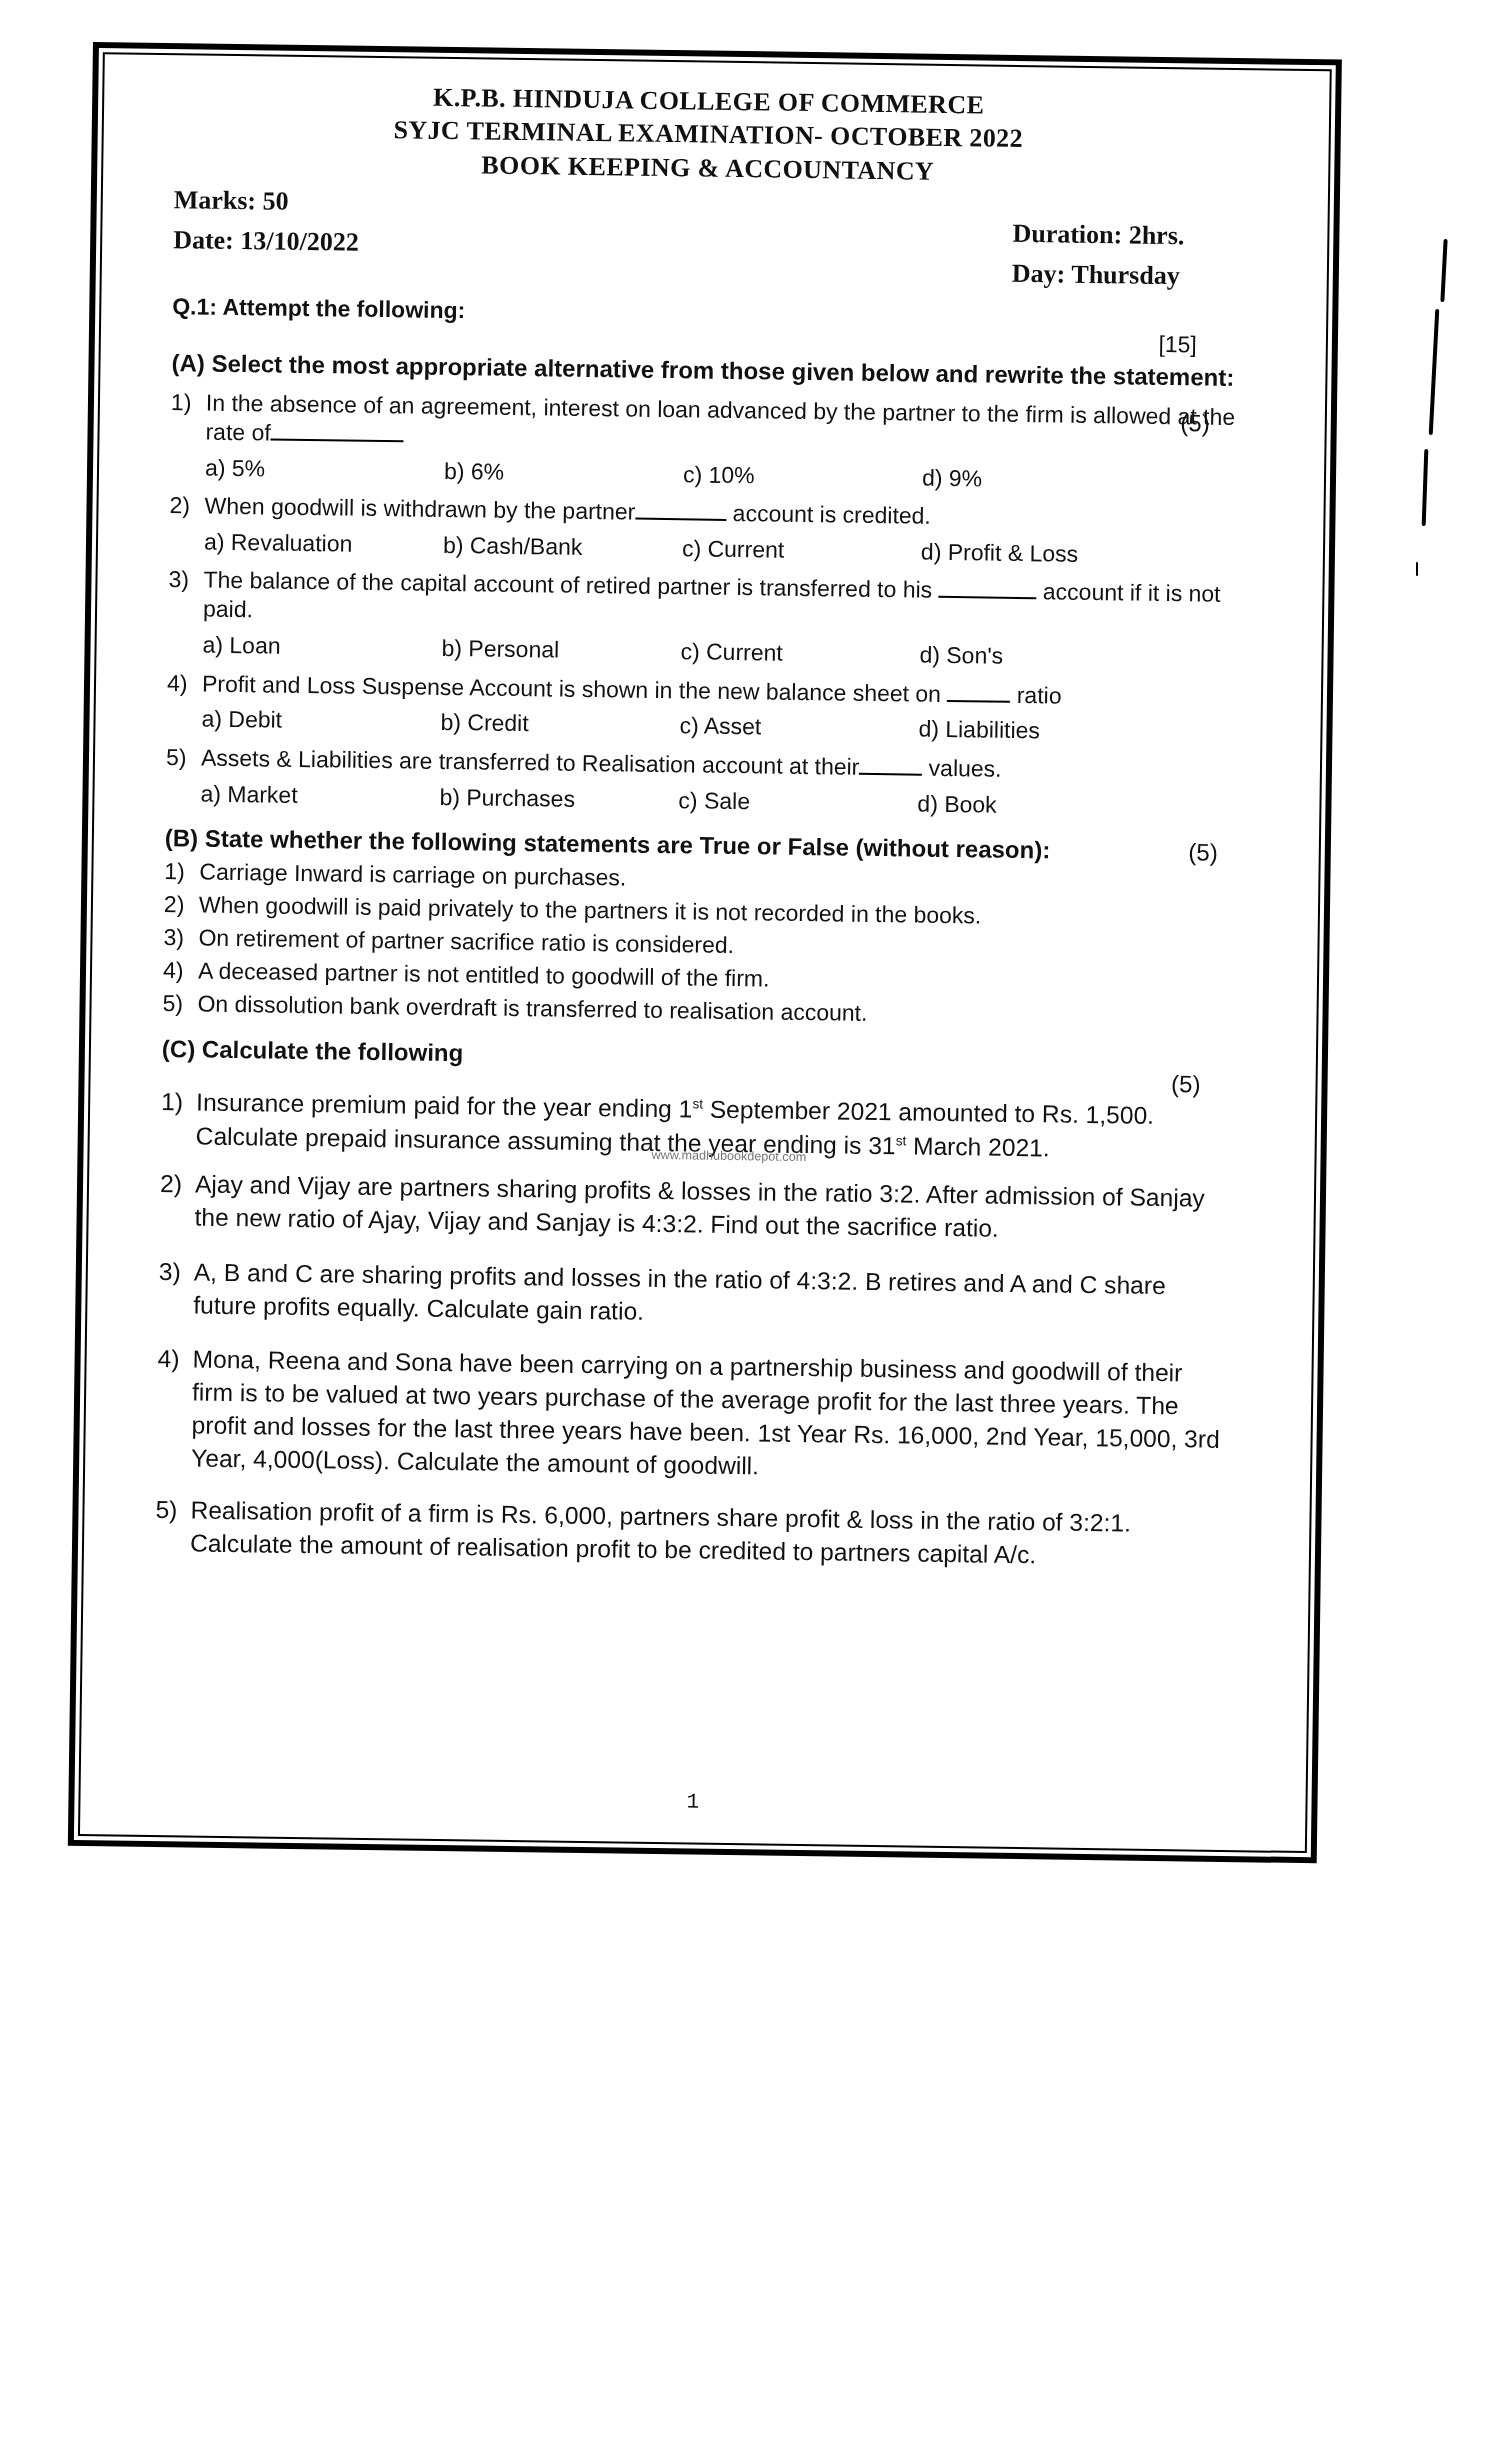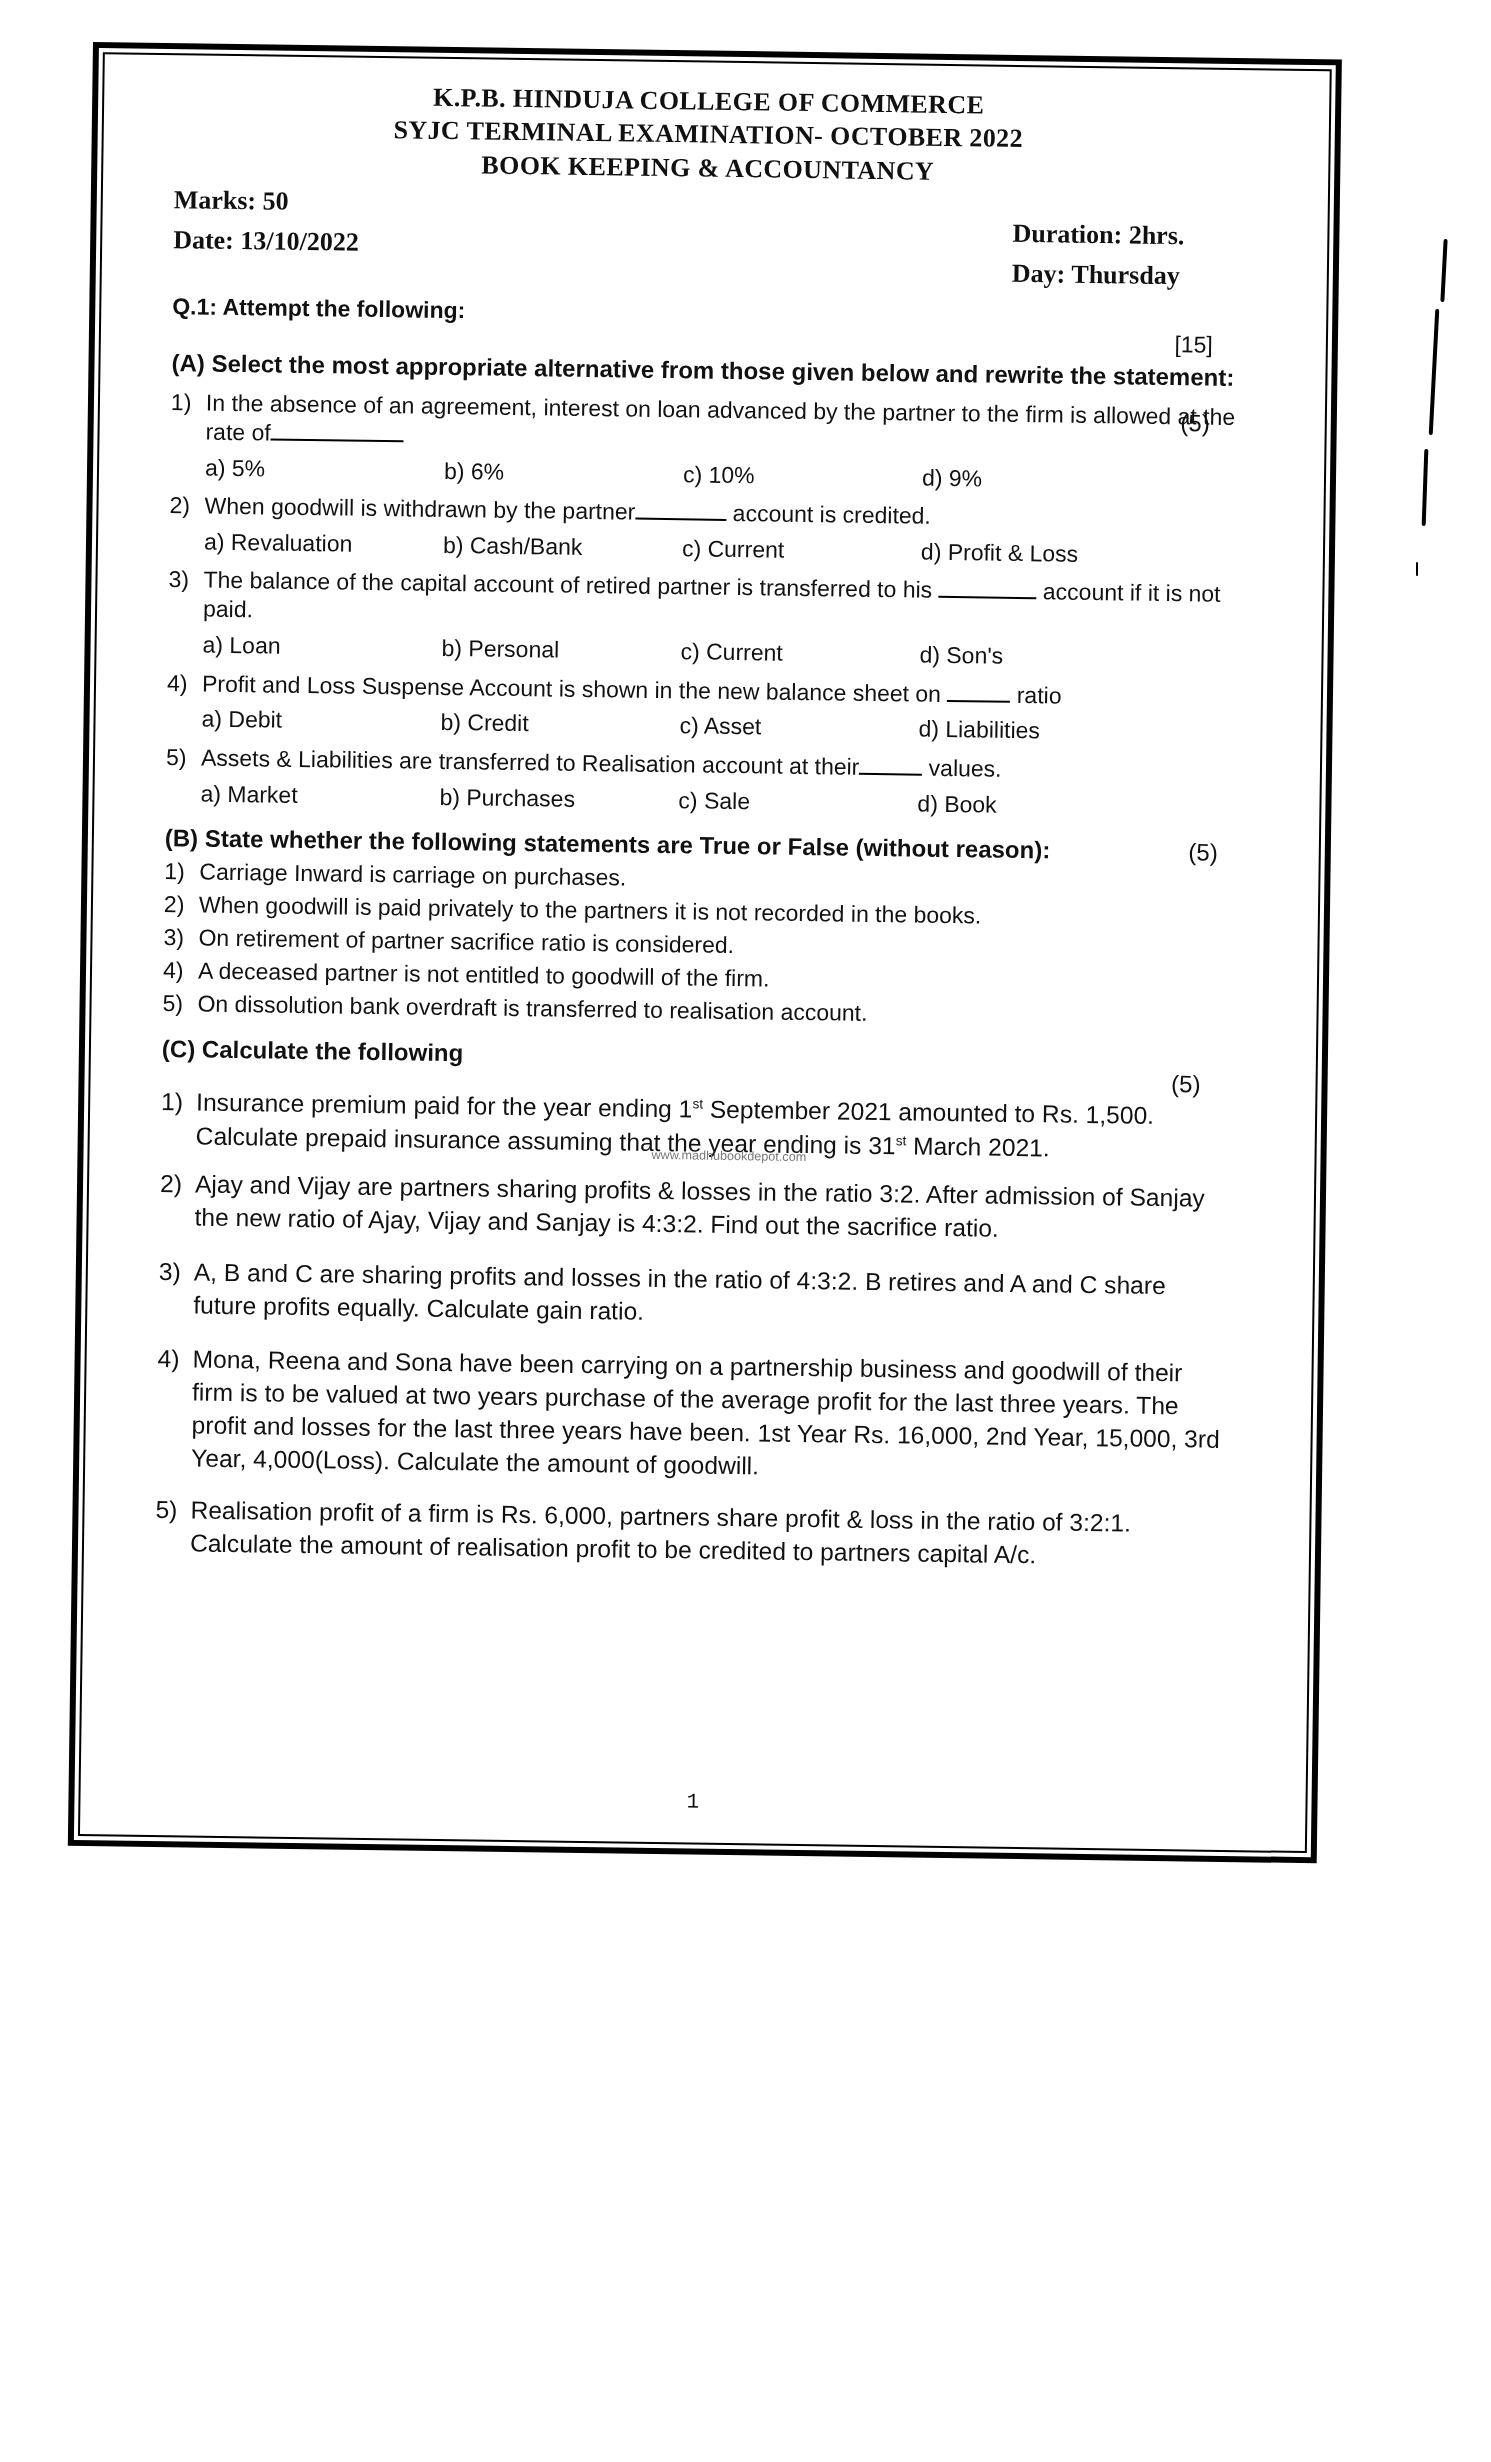--- a/index.html
+++ b/index.html
@@ -18,21 +18,21 @@
   .content {
     position: absolute; left: 77px; top: 28px; width: 1067px;
     font-size: 23px; line-height: 1.25;
   }
   .hdr { text-align: center; font-family: "Liberation Serif", serif; font-weight: bold; font-size: 26px; letter-spacing: 0.4px; line-height: 1.28; }
   .hdr-line { display: block; }
   .meta { position: relative; height: 105px; margin-top: 2.8px; font-weight: bold; font-size: 26px; font-family: "Liberation Serif", serif; }
   .meta .left { position: absolute; left: 0; top: 0; line-height: 1.55; }
   .meta .right { position: absolute; right: 56px; top: 22.5px; line-height: 1.55; }
   .q-head { font-weight: bold; font-size: 23px; margin-top: 7px; position: relative; }
-  .marks { position: absolute; right: 26px; font-weight: normal; }
+  .marks { position: absolute; right: 42px; font-weight: normal; }
   .sec-title { font-weight: bold; font-size: 24px; margin-top: 9.8px; position: relative; }
   .sec-title .marks { top: 0; }
   .q { position: relative; padding-left: 35px; margin-top: 9.8px; }
   .q .num { position: absolute; left: 0; top: 0; }
   .blank { display: inline-block; border-bottom: 2.1px solid #000; vertical-align: baseline; }
   .blank.w1 { width: 133px; } .blank.w2 { width: 91px; } .blank.w3 { width: 98px; } .blank.w4 { width: 63px; } .blank.w5 { width: 63px; }
   .opts { display: flex; margin-top: 7px; padding-left: 0; }
   .opts .opt { width: 239px; }
   .opts .opt:nth-child(1) { width: 239px; }
   .tf .q { margin-top: 4.2px; }

